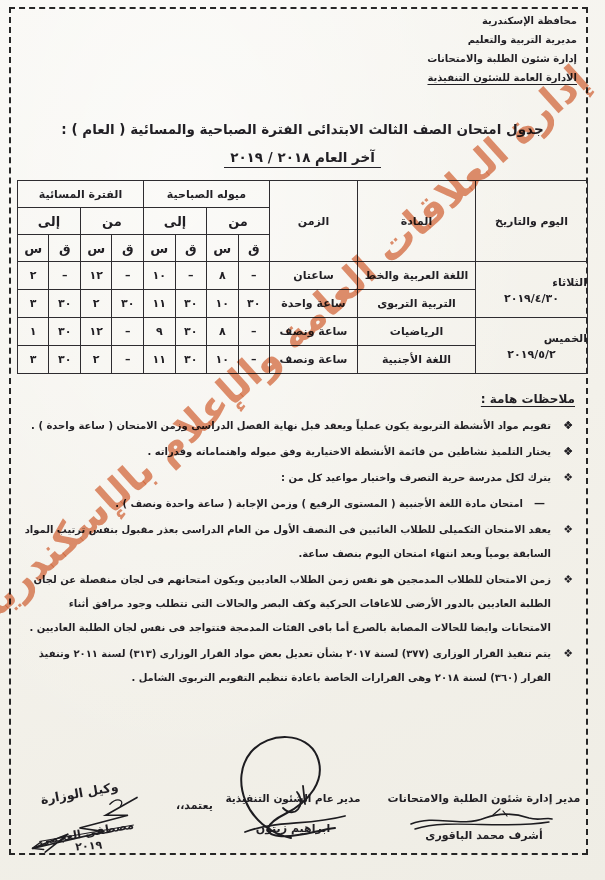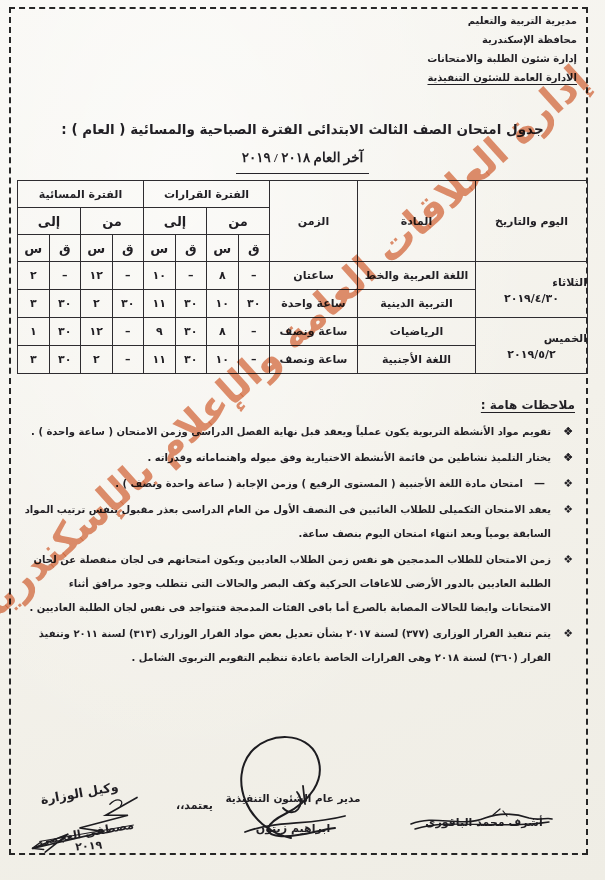--- a/index.html
+++ b/index.html
@@ -20,21 +20,21 @@
   
   .letterhead{position:absolute;top:11px;right:28px;text-align:right;
     font-size:10px;font-weight:bold;line-height:19px;z-index:4;}
   .letterhead .lh-line{white-space:nowrap;}
   .letterhead .lh-line:last-child{text-decoration:underline;text-underline-offset:3px;}
   
   .title-1{position:absolute;top:121px;left:0;right:0;text-align:center;
     font-size:13.5px;font-weight:bold;z-index:4;}
   .title-2{position:absolute;top:149px;left:0;right:0;text-align:center;
     font-size:13.5px;font-weight:bold;z-index:4;}
-  .title-2 span{border-bottom:1.5px solid #26242a;padding:0 6px 8px;font-family:Liberation Serif, serif;}
+  .title-2 span{border-bottom:1.5px solid #26242a;padding:0 6px 2px;}
   
   .watermark{
     position:absolute;top:56px;right:38px;z-index:6;
     transform:rotate(-42deg);transform-origin:top right;
     font-size:40px;font-weight:bold;white-space:nowrap;
     color:rgba(213,88,38,0.62);letter-spacing:1px;
     mix-blend-mode:multiply;pointer-events:none;
   }
   
   table.exam{
@@ -45,21 +45,21 @@
   table.exam th,table.exam td{
     border:1.4px solid #2e2c30;padding:0;vertical-align:middle;
     height:26px;overflow:hidden;
   }
   table.exam thead th{font-size:11px;}
   table.exam .h-sub{font-size:13px;}
   table.exam td{height:27px;}
   .day-cell .d1{display:block;line-height:16px;padding-top:2px;text-align:right;}
   .day-cell .d2{display:block;line-height:16px;}
   
-  .notes{position:absolute;top:392px;right:30px;left:16px;z-index:4;text-align:right;margin-top:6px;}
+  .notes{position:absolute;top:392px;right:30px;left:16px;z-index:4;text-align:right;}
   .notes-heading{font-size:12px;font-weight:bold;text-decoration:underline;
     text-underline-offset:3px;margin-bottom:8px;}
   ul.note-list{list-style:none;margin:0;padding:0;}
   ul.note-list li{
     position:relative;padding-right:24px;margin:0 0 2px 0;
     font-size:10px;font-weight:bold;line-height:24px;text-align:right;
   }
   ul.note-list li .blt{
     position:absolute;right:2px;top:0;font-size:11px;line-height:24px;
   }
@@ -85,22 +85,22 @@
   .sig-left svg{position:absolute;top:14px;left:0;}
   .sig-stroke{stroke:#1d1c20;fill:none;stroke-linecap:round;}
 </style>
 </head>
 <body>
 
 <div class="page">
   <div class="page-border"></div>
 
   <div class="letterhead">
+    <div class="lh-line">محافظة الإسكندرية</div>
     <div class="lh-line">مديرية التربية والتعليم</div>
-    <div class="lh-line">محافظة الإسكندرية</div>
     <div class="lh-line">إدارة شئون الطلبة والامتحانات</div>
     <div class="lh-line">الادارة العامة للشئون التنفيذية</div>
   </div>
 
   <div class="watermark" style="color: rgba(213, 88, 38, 0.66);">إدارة العلاقات العامة والإعلام بالإسكندرية</div>
 
   <div class="title-1">جدول امتحان الصف الثالث الابتدائى الفترة الصباحية والمسائية ( العام ) :</div>
   <div class="title-2">
     <span>آخر العام ٢٠١٨ / ٢٠١٩</span>
   </div>
@@ -117,21 +117,21 @@
       <col style="width:31.5px">
         <col style="width:31.5px">
         <col style="width:31.5px">
         <col style="width:31.5px">
     </colgroup>
     <thead>
       <tr>
         <th rowspan="3">اليوم والتاريخ</th>
         <th rowspan="3">المادة</th>
         <th rowspan="3">الزمن</th>
-        <th colspan="4">الفترة القرارات</th>
+        <th colspan="4">ميوله الصباحية</th>
         <th colspan="4">الفترة المسائية</th>
       </tr>
       <tr>
         <th colspan="2" class="h-sub">من</th>
         <th colspan="2" class="h-sub">إلى</th>
         <th colspan="2" class="h-sub">من</th>
         <th colspan="2" class="h-sub">إلى</th>
       </tr>
       <tr>
         <th class="h-sub">ق</th>
@@ -155,21 +155,21 @@
         <td>–</td>
         <td>٨</td>
         <td>–</td>
         <td>١٠</td>
         <td>–</td>
         <td>١٢</td>
         <td>–</td>
         <td>٢</td>
       </tr>
       <tr>
-        <td>التربية الدينية</td>
+        <td>التربية التربوى</td>
         <td>ساعة واحدة</td>
         <td>٣٠</td>
         <td>١٠</td>
         <td>٣٠</td>
         <td>١١</td>
         <td>٣٠</td>
         <td>٢</td>
         <td>٣٠</td>
         <td>٣</td>
       </tr>
@@ -204,31 +204,32 @@
     </tbody>
   </table>
 
   <div class="notes">
     <div class="notes-heading">ملاحظات هامة :</div>
     <ul class="note-list">
       <li><span class="blt">❖</span></li>
       <li><span class="blt">❖</span><span>تقويم مواد الأنشطة التربوية يكون عملياً ويعقد قبل نهاية الفصل الدراسى وزمن الامتحان ( ساعة واحدة ) .</span></li>
       <li><span class="blt">❖</span></li>
       <li><span class="blt">❖</span><span>يختار التلميذ نشاطين من قائمة الأنشطة الاختيارية وفق ميوله واهتماماته وقدراته .</span></li>
-      <li><span class="blt">❖</span></li>
+      <li><span class="blt">❖</span><span>يترك لكل مدرسة حرية التصرف واختيار مواعيد كل من :</span></li>
       <li class="sub"><span class="blt">—</span><span>امتحان مادة اللغة الأجنبية ( المستوى الرفيع ) وزمن الإجابة ( ساعة واحدة ونصف ) .</span></li>
       <li><span class="blt">❖</span><span>يعقد الامتحان التكميلى للطلاب الغائبين فى النصف الأول من العام الدراسى بعذر مقبول بنفس ترتيب المواد السابقة يومياً وبعد انتهاء امتحان اليوم بنصف ساعة.</span></li>
       <li><span class="blt">❖</span><span>زمن الامتحان للطلاب المدمجين هو نفس زمن الطلاب العاديين ويكون امتحانهم فى لجان منفصلة عن لجان الطلبة العاديين بالدور الأرضى للاعاقات الحركية وكف البصر والحالات التى تتطلب وجود مرافق أثناء الامتحانات وايضا للحالات المصابة بالصرع أما باقى الفئات المدمجة فتتواجد فى نفس لجان الطلبة العاديين .</span></li>
       <li><span class="blt">❖</span><span>يتم تنفيذ القرار الوزارى (٣٧٧) لسنة ٢٠١٧ بشأن تعديل بعض مواد القرار الوزارى (٣١٣) لسنة ٢٠١١ وتنفيذ القرار (٣٦٠) لسنة ٢٠١٨  وهى القرارات الخاصة باعادة تنظيم التقويم التربوى الشامل .</span></li>
     </ul>
   </div>
 
   <div class="footer">
 
     <div class="sig-block sig-right">
+      <div class="sig-title">مدير إدارة شئون الطلبة والامتحانات</div>
       <svg width="150" height="32" viewBox="0 0 150 32">
         <path class="sig-stroke" stroke-width="1.6" d="M6 18 C 30 8 55 22 80 12 C 96 6 112 8 124 12 C 134 15 142 11 147 13"></path>
         <path class="sig-stroke" stroke-width="1.4" d="M10 23 C 45 12 95 24 144 16"></path>
         <path class="sig-stroke" stroke-width="1.2" d="M88 9 l7 -6 m3 2 l4 5"></path>
       </svg>
       <div class="sig-name">أشرف محمد الباقورى</div>
     </div>
 
     <div class="approve">يعتمد،،</div>
 

